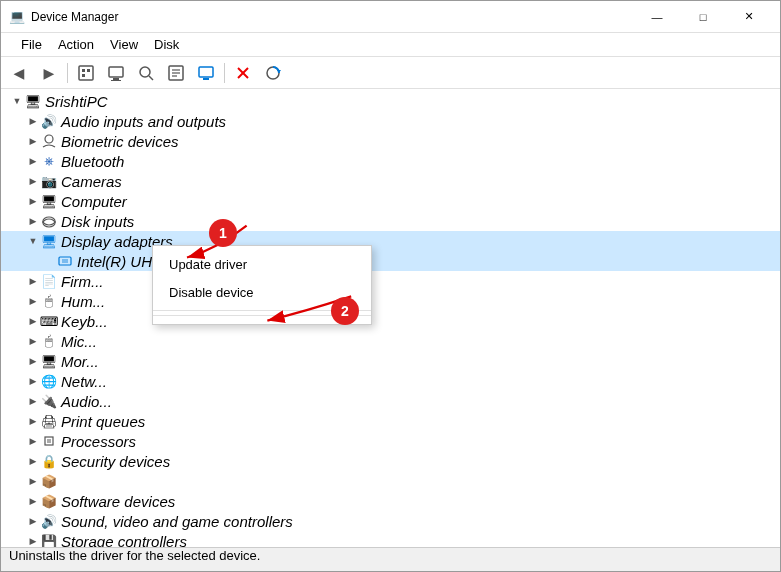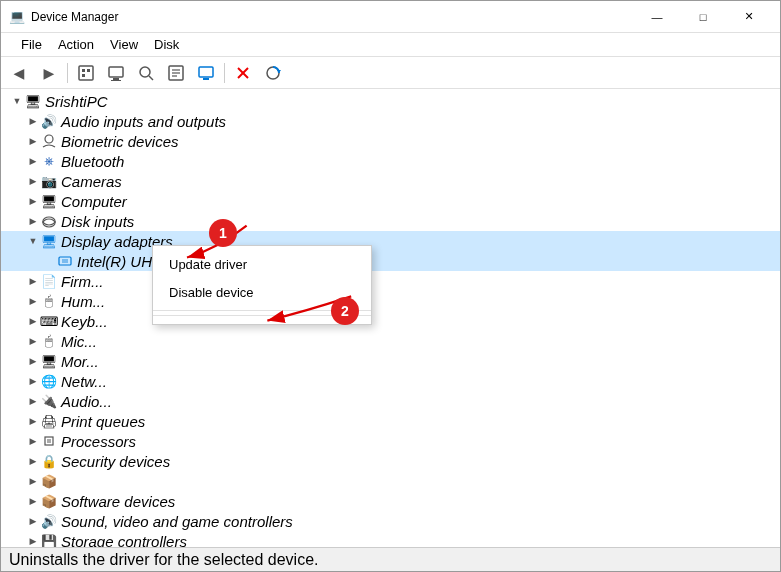--- a/index.html
+++ b/index.html
@@ -202,23 +202,23 @@
       width: 100%;
       height: 100%;
       pointer-events: none;
       z-index: 150;
     }
     .status-bar {
       height: 24px;
       background: #f0f0f0;
       border-top: 1px solid #ccc;
       display: flex;
-      align-items: center;
+      align-items: flex-start;
       padding: 0 8px;
-      font-size: 16px;
+      font-size: 13px;
       color: #000;
     }
     .icon-audio { color: #0078d7; }
     .icon-display { color: #0078d7; }
   </style>
 </head>
 <body>
 
 <div class="window">
 

